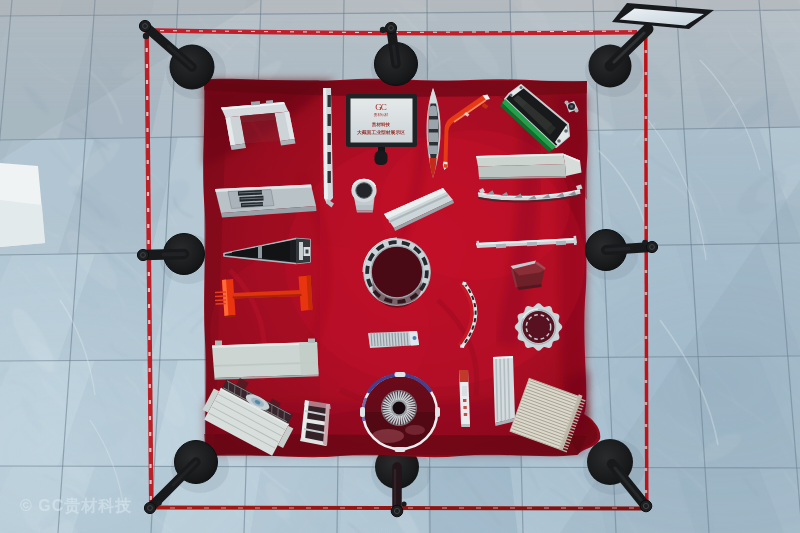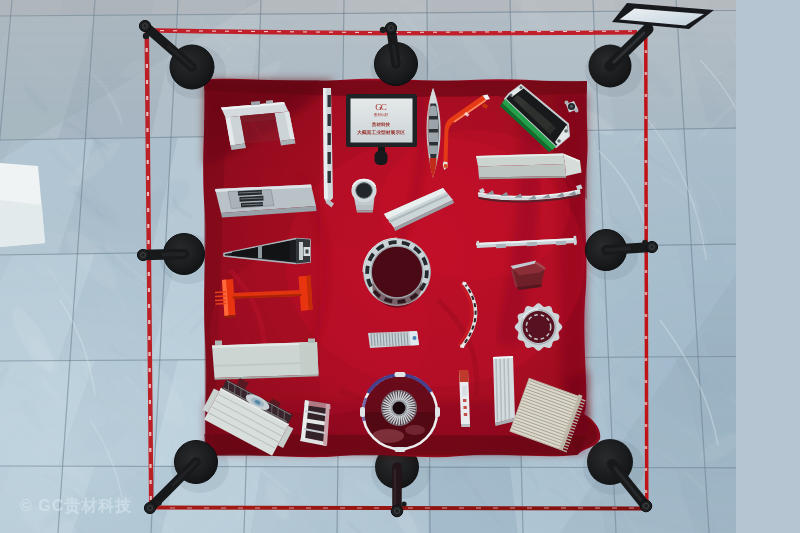--- a/index.html
+++ b/index.html
@@ -1,14 +1,14 @@
 <!DOCTYPE html>
 <html><head><meta charset="utf-8"><style>
 html,body{margin:0;padding:0;background:#b5c6d2;font-family:"Liberation Sans",sans-serif;}
-#stage{position:relative;width:736px;height:533px;overflow:hidden;}
+#stage{position:relative;width:800px;height:533px;overflow:hidden;}
 </style></head><body>
 <div id="stage">
 <svg width="800" height="533" viewBox="0 0 800 533" xmlns="http://www.w3.org/2000/svg">
 
 <defs>
 <linearGradient id="floorG" x1="0" y1="0" x2="1" y2="1">
  <stop offset="0" stop-color="#b8bfc4"></stop>
  <stop offset="0.45" stop-color="#aec2cf"></stop>
  <stop offset="1" stop-color="#b2c9d7"></stop>
 </linearGradient>

